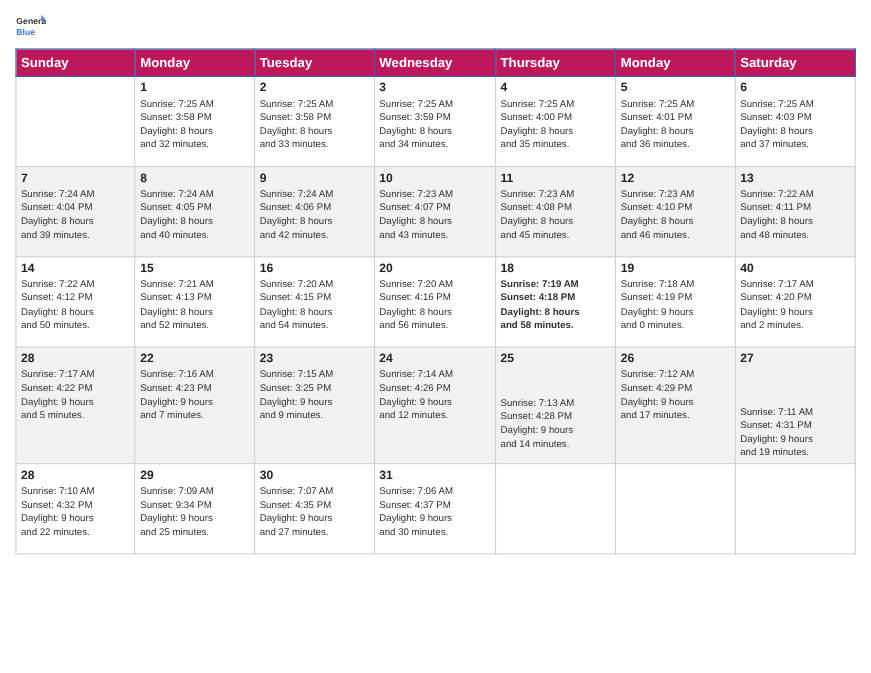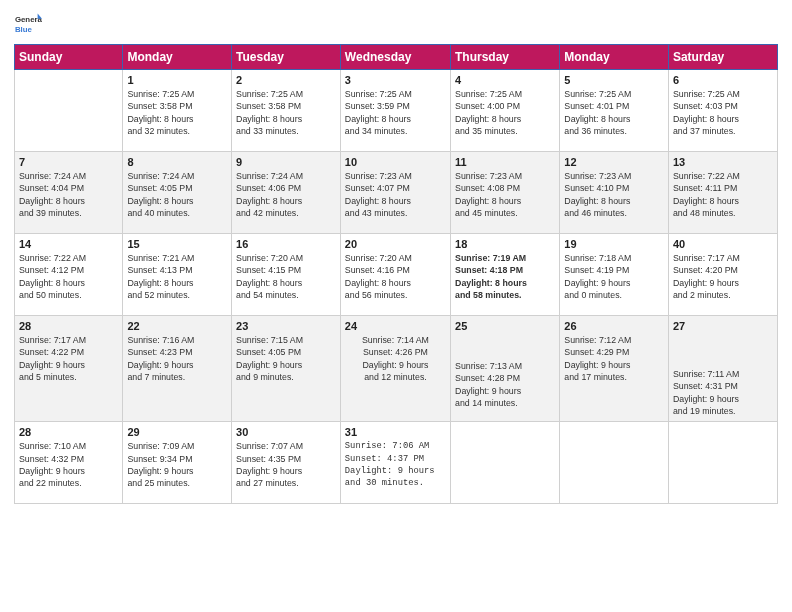--- a/index.html
+++ b/index.html
@@ -284,27 +284,27 @@
           <td>
             <span class="day-num">22</span>
             <div class="day-detail" style="white-space: pre-line;">Sunrise: 7:16 AM
 Sunset: 4:23 PM
 Daylight: 9 hours
 and 7 minutes.</div>
           </td>
           <td>
             <span class="day-num">23</span>
             <div class="day-detail" style="white-space: pre-line;">Sunrise: 7:15 AM
-Sunset: 4:05 PM
+Sunset: 3:25 PM
 Daylight: 9 hours
 and 9 minutes.</div>
           </td>
           <td>
             <span class="day-num">24</span>
-            <div class="day-detail" style="white-space: pre-line; text-align: center;">Sunrise: 7:14 AM
+            <div class="day-detail" style="white-space: pre-line;">Sunrise: 7:14 AM
 Sunset: 4:26 PM
 Daylight: 9 hours
 and 12 minutes.</div>
           </td>
           <td>
             <span class="day-num">25</span>
             <div class="day-detail" style="white-space: pre-line; margin-top: 28px;">Sunrise: 7:13 AM
 Sunset: 4:28 PM
 Daylight: 9 hours
 and 14 minutes.</div>
@@ -341,21 +341,21 @@
           </td>
           <td>
             <span class="day-num">30</span>
             <div class="day-detail" style="white-space: pre-line;">Sunrise: 7:07 AM
 Sunset: 4:35 PM
 Daylight: 9 hours
 and 27 minutes.</div>
           </td>
           <td>
             <span class="day-num">31</span>
-            <div class="day-detail" style="white-space: pre-line; font-family: Liberation Mono, monospace;">Sunrise: 7:06 AM
+            <div class="day-detail" style="white-space: pre-line;">Sunrise: 7:06 AM
 Sunset: 4:37 PM
 Daylight: 9 hours
 and 30 minutes.</div>
           </td>
           <td class="empty-cell"></td>
           <td class="empty-cell"></td>
           <td class="empty-cell"></td>
         </tr>
       </tbody>
   </table>

